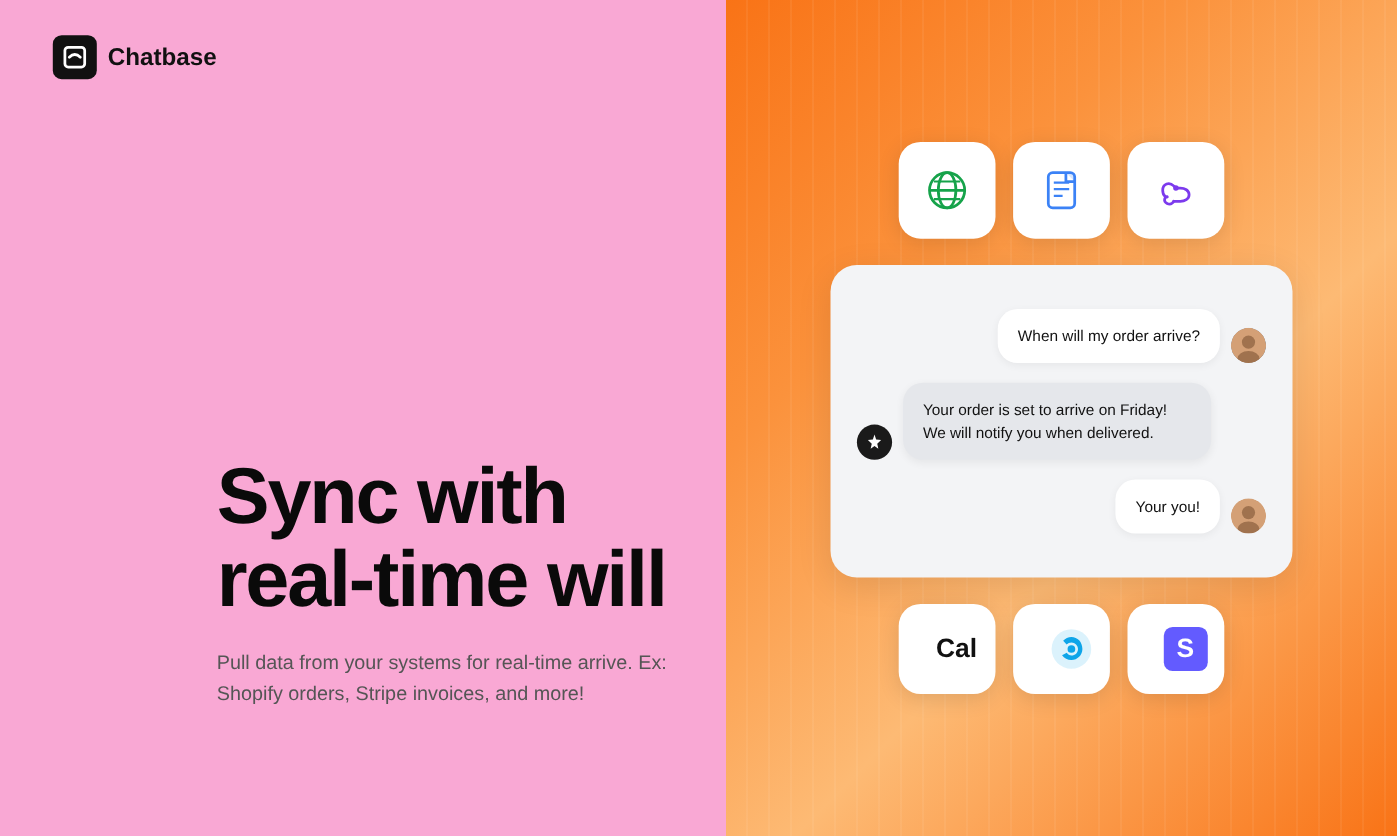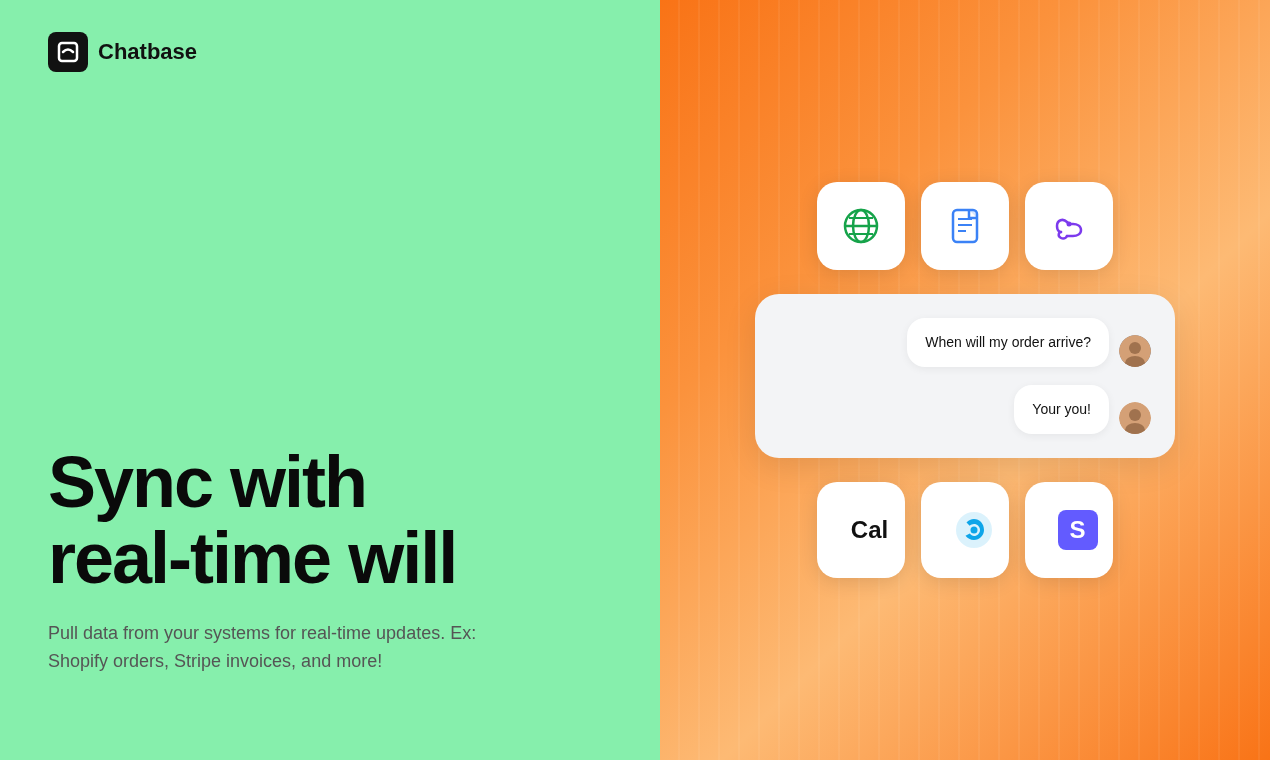--- a/index.html
+++ b/index.html
@@ -9,24 +9,24 @@
       width: 1270px;
       height: 760px;
       overflow: hidden;
       display: flex;
     }
 
     
     .left-panel {
       width: 660px;
       height: 760px;
-      background: #86efac;
+      background: #f9a8d4;
       position: relative;
       display: flex;
-      flex-direction: column;
+      flex-direction: row;
       padding: 32px 48px;
     }
 
     .logo-area {
       display: flex;
       align-items: center;
       gap: 10px;
       margin-bottom: auto;
     }
 
@@ -44,21 +44,21 @@
     }
 
     .logo-text {
       font-size: 22px;
       font-weight: 600;
       color: #111;
     }
 
     .hero-content {
       margin-top: auto;
-      margin-bottom: 52px;
+      margin-bottom: 83px;
     }
 
     .hero-title {
       font-size: 72px;
       font-weight: 800;
       color: #0a0a0a;
       line-height: 1.05;
       letter-spacing: -2px;
       margin-bottom: 24px;
     }
@@ -122,21 +122,21 @@
       display: flex;
       align-items: center;
       justify-content: center;
       box-shadow: 0 4px 20px rgba(0,0,0,0.12);
     }
 
     
     .chat-window {
       background: #f3f4f6;
       border-radius: 24px;
-      padding: 24px 24px;
+      padding: 40px 24px;
       width: 420px;
       display: flex;
       flex-direction: column;
       gap: 18px;
       box-shadow: 0 8px 32px rgba(0,0,0,0.1);
     }
 
     .chat-message {
       display: flex;
       align-items: flex-end;
@@ -187,21 +187,21 @@
 
     
     .bottom-icon-row {
       display: flex;
       gap: 16px;
       justify-content: center;
     }
 
     .bottom-icon-card {
       width: 88px;
-      height: 96px;
+      height: 82px;
       background: #ffffff;
       border-radius: 20px;
       display: flex;
       align-items: center;
       justify-content: center;
       box-shadow: 0 4px 20px rgba(0,0,0,0.12);
       font-size: 28px;
       font-weight: 800;
       padding-left: 17px;
     }
@@ -240,21 +240,21 @@
       </svg>
     </div>
     <span class="logo-text">Chatbase</span>
   </div>
 
   <div class="hero-content">
     <h1 class="hero-title">
       <span>Sync with</span><br>
       <span>real-time will</span>
     </h1>
-    <p class="hero-description">Pull data from your systems for real-time updates. Ex: Shopify orders, Stripe invoices, and more!</p>
+    <p class="hero-description">Pull data from your systems for real-time arrive. Ex: Shopify orders, Stripe invoices, and more!</p>
   </div>
 </div>
 
 <div class="right-panel">
   <div class="right-content">
 
     <div class="icon-row">
       <div class="icon-card">
         <svg width="44" height="44" viewBox="0 0 44 44" fill="none">
           <circle cx="22" cy="22" r="16" stroke="#16a34a" stroke-width="2.5"></circle>
@@ -295,20 +295,30 @@
 
             <svg width="32" height="32" viewBox="0 0 32 32" fill="none">
               <circle cx="16" cy="16" r="16" fill="#d4a076"></circle>
               <circle cx="16" cy="13" r="6" fill="#a0724e"></circle>
               <ellipse cx="16" cy="28" rx="10" ry="7" fill="#a0724e"></ellipse>
             </svg>
           </div>
         </div>
       </div>
 
+      <div class="chat-message bot">
+        <div class="bot-avatar">
+          <svg width="18" height="18" viewBox="0 0 18 18" fill="none">
+            <path d="M9 2L10.5 6.5L15 7L11.5 10.5L12.5 15L9 12.5L5.5 15L6.5 10.5L3 7L7.5 6.5Z" fill="white"></path>
+          </svg>
+        </div>
+        <div class="bubble bot-bubble">
+          <span>Your order is set to arrive on Friday! We will notify you when delivered.</span>
+        </div>
+      </div>
 
       <div class="chat-message user">
         <div class="bubble">
           <span>Your you!</span>
         </div>
         <div class="avatar">
           <svg width="32" height="32" viewBox="0 0 32 32" fill="none">
             <circle cx="16" cy="16" r="16" fill="#d4a076"></circle>
             <circle cx="16" cy="13" r="6" fill="#a0724e"></circle>
             <ellipse cx="16" cy="28" rx="10" ry="7" fill="#a0724e"></ellipse>

